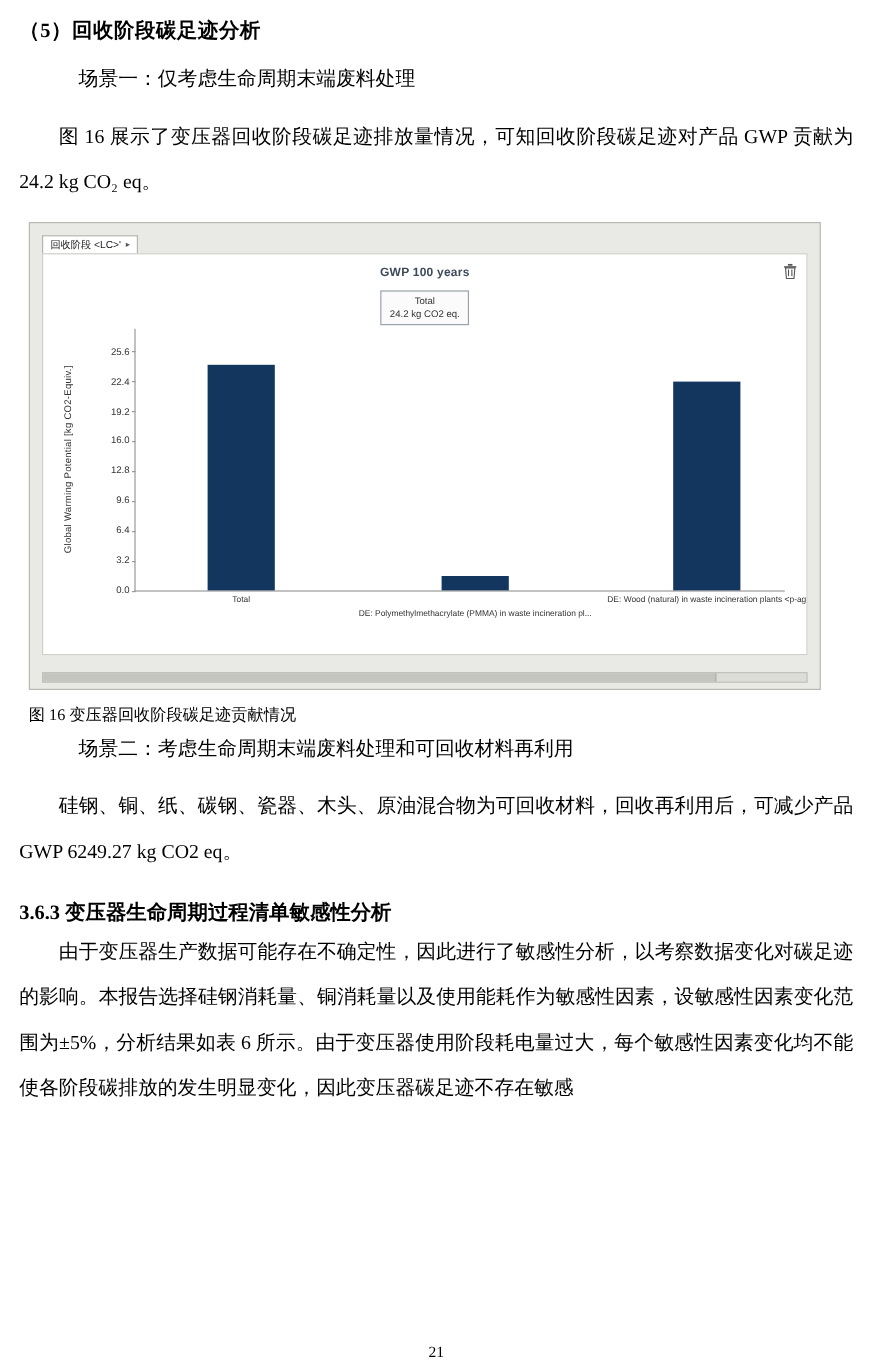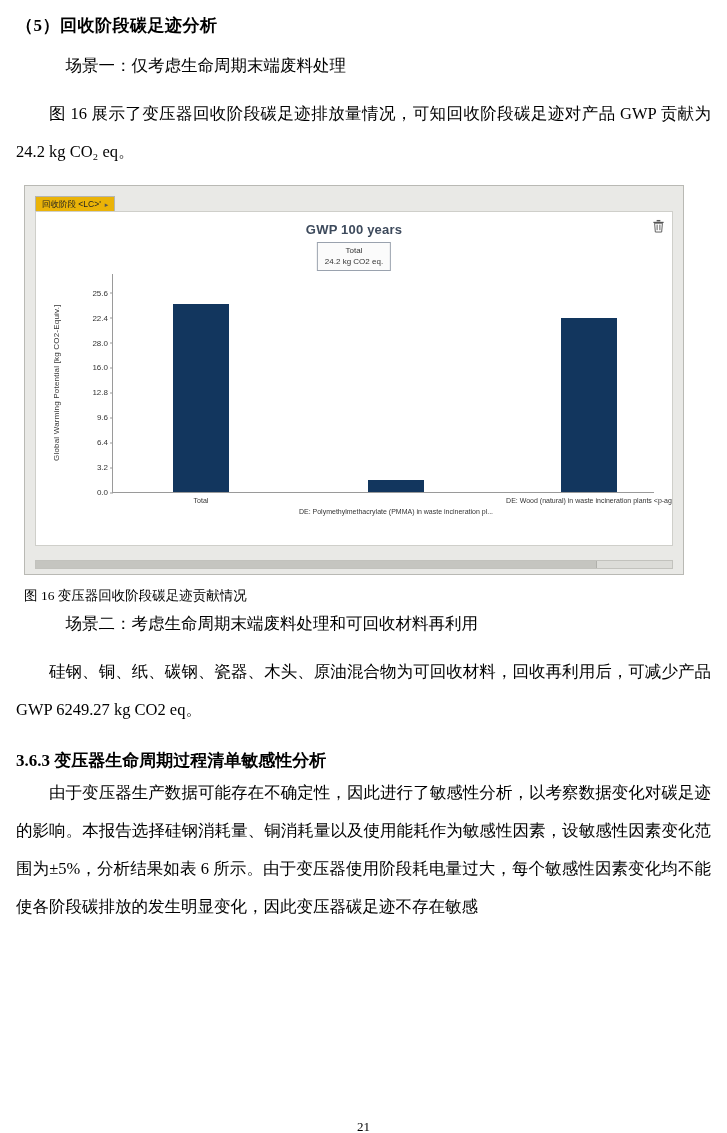--- a/index.html
+++ b/index.html
@@ -52,21 +52,21 @@
     padding: 8px 10px 6px 10px;
     position: relative;
     font-family: "Liberation Sans", sans-serif;
   }
   .tab-bar {
     height: 17px;
     display: flex;
     align-items: flex-end;
   }
   .tab {
-    background: #eab308;
+    background: #ffffff;
     border: 1px solid #b5b5b0;
     border-bottom: none;
     font-size: 8.5px;
     color: #222;
     padding: 2px 6px 1px 6px;
     line-height: 11px;
     display: flex;
     align-items: flex-end;
     gap: 4px;
   }
@@ -77,21 +77,21 @@
     border: 1px solid #cfcfca;
     height: 335px;
     margin-top: 0px;
     box-sizing: border-box;
   }
   .chart-title {
     position: absolute;
     left: 0; right: 0;
     top: 10px;
     text-align: center;
-    font-size: 13px;
+    font-size: 10px;
     font-weight: 700;
     color: #3d4a5c;
     letter-spacing: 0.2px;
   }
   .trash-icon {
     position: absolute;
     right: 7px;
     top: 7px;
     width: 13px;
     height: 14px;
@@ -246,21 +246,21 @@
         <div class="ylabel">Global Warming Potential [kg CO2-Equiv.]</div>
 
         <div class="plot">
 
           <div class="ytick" style="top:100%">0.0</div>
           <div class="ytick" style="top:88.57%">3.2</div>
           <div class="ytick" style="top:77.14%">6.4</div>
           <div class="ytick" style="top:65.71%">9.6</div>
           <div class="ytick" style="top:54.28%">12.8</div>
           <div class="ytick" style="top:42.86%">16.0</div>
-          <div class="ytick" style="top:31.43%">28.0</div>
+          <div class="ytick" style="top:31.43%">19.2</div>
           <div class="ytick" style="top:20.0%">22.4</div>
           <div class="ytick" style="top:8.57%">25.6</div>
 
           <div class="bar" style="left:60px; height:86.4%;"></div>
           <div class="bar" style="left:255px; height:5.7%;"></div>
           <div class="bar" style="left:448px; height:79.6%;"></div>
 
           <div class="xtick" style="left:88px;">Total</div>
           <div class="xtick" style="left:283px; top:100%; margin-top:16px;">DE: Polymethylmethacrylate (PMMA) in waste incineration pl...</div>
           <div class="xtick" style="left:476px;">DE: Wood (natural) in waste incineration plants &lt;p-ag</div>

